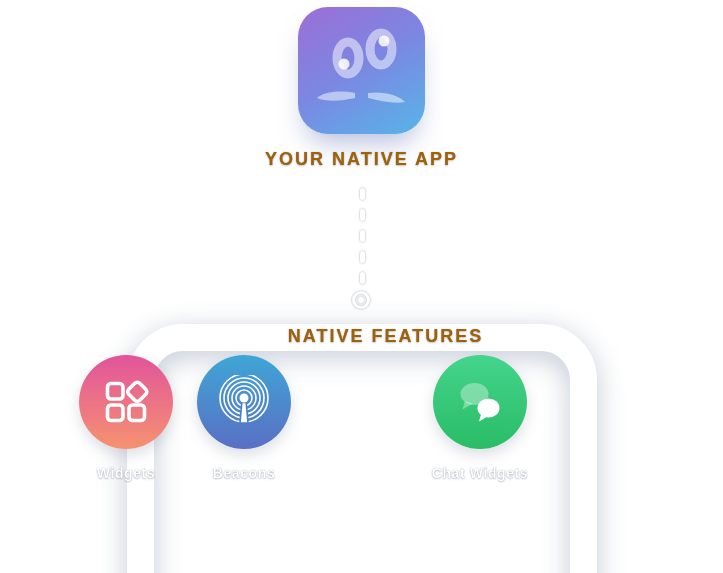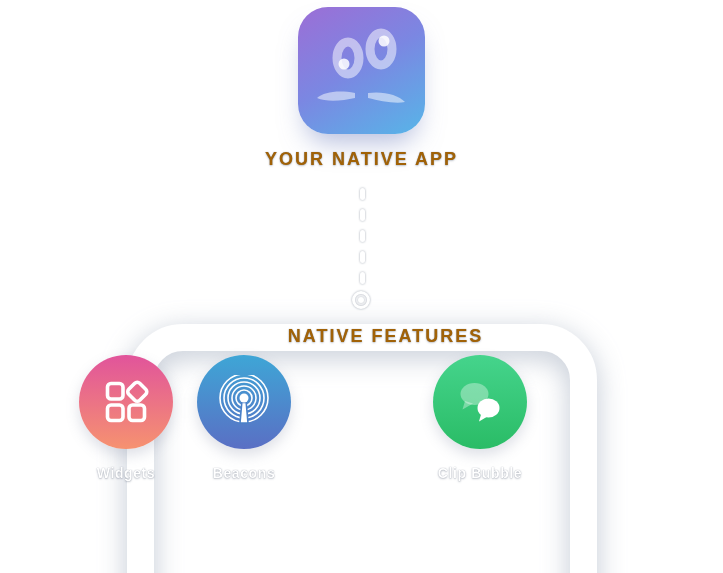--- a/index.html
+++ b/index.html
@@ -135,17 +135,17 @@
         <g fill="rgba(255,255,255,0.35)">
           <ellipse cx="21.5" cy="19" rx="14" ry="11"></ellipse>
           <path d="M12,26 L9.5,34.5 L20,28.5 Z"></path>
         </g>
         <g fill="#ffffff">
           <ellipse cx="35.5" cy="33" rx="11" ry="9.5"></ellipse>
           <path d="M28,39.5 L26,46.5 L34.5,41.5 Z"></path>
         </g>
       </svg>
     </div>
-    <div class="feature-label">Clip Bubble</div>
+    <div class="feature-label">Chat Widgets</div>
   </div>
 
 
 </div>
 
 </body></html>

